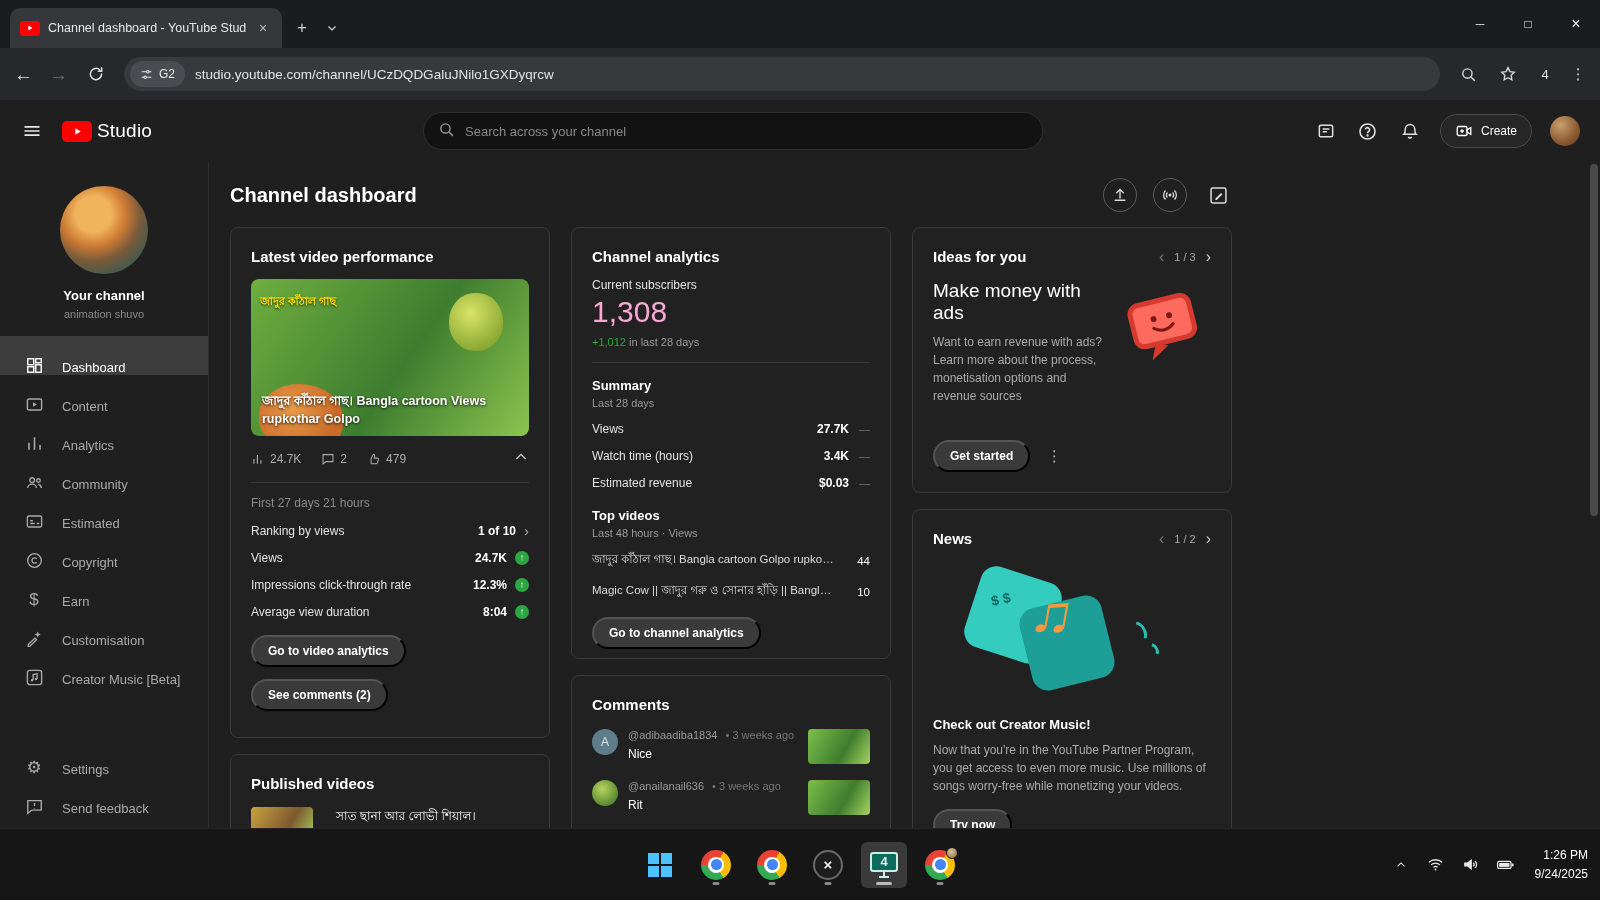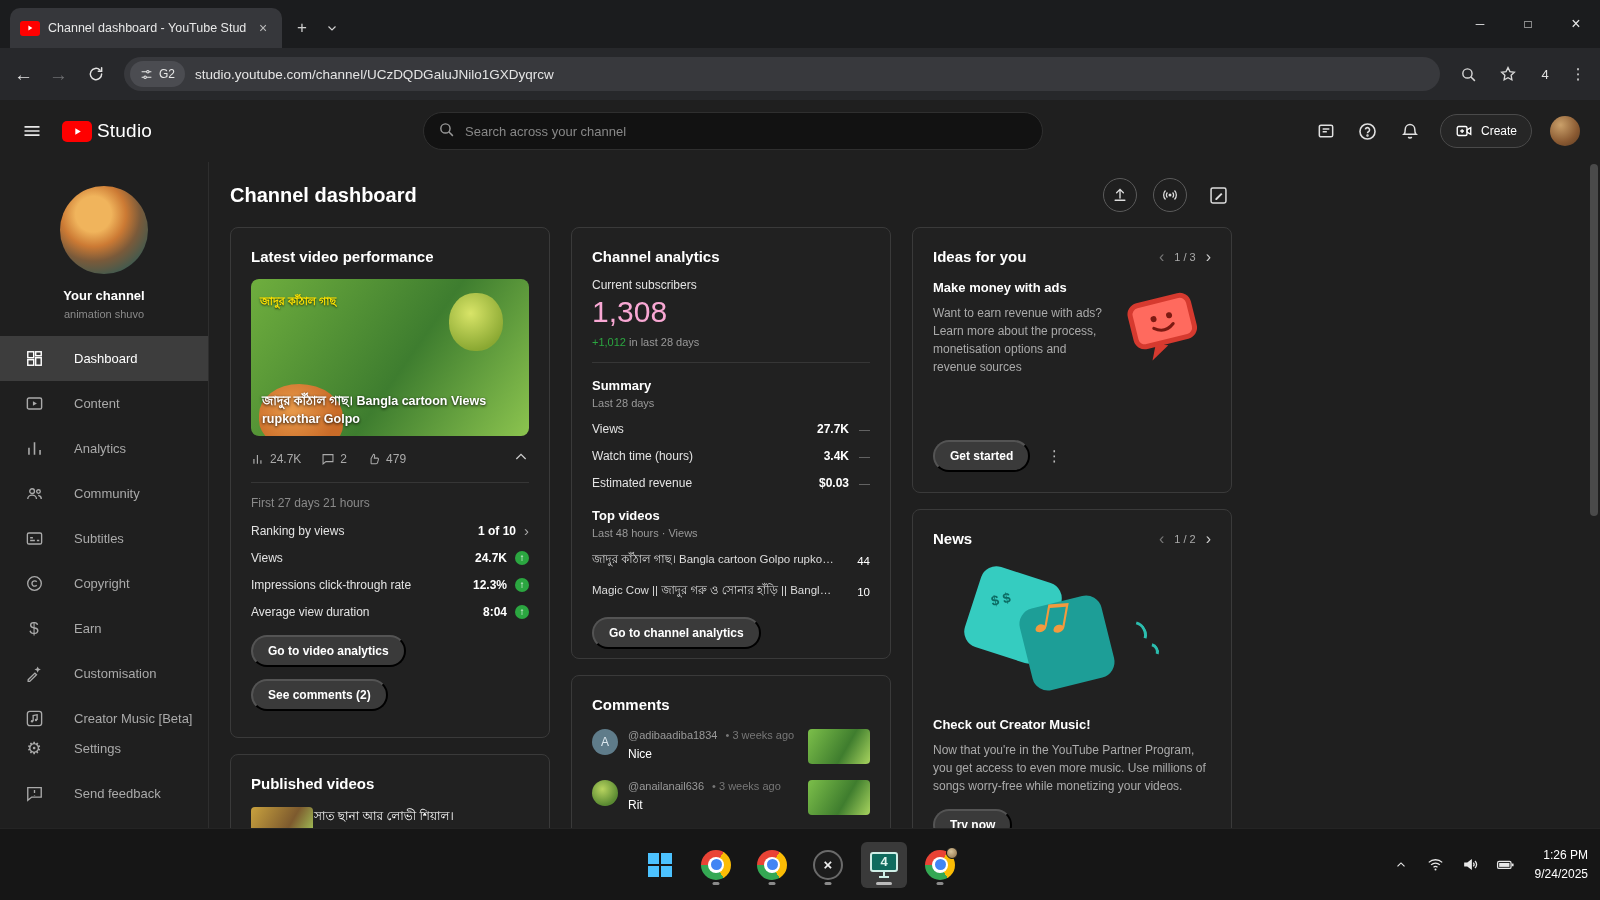--- a/index.html
+++ b/index.html
@@ -50,21 +50,21 @@
   .hdr-avatar{width:30px;height:30px;border-radius:50%;background:radial-gradient(circle at 35% 30%,#caa06a,#8a5a32 60%,#5a3a22)}
 
   
   .studio-body{display:flex;height:666px;position:relative;overflow:hidden}
   .sidebar{width:209px;border-right:1px solid #2e2e2e;padding-top:14px;position:relative;flex-shrink:0}
   .chan-avatar{width:88px;height:88px;border-radius:50%;margin:10px auto 14px;
     background:radial-gradient(circle at 38% 32%,#f0b45c 0 22%,#cc7a34 40%,#7a5a3a 58%,#3d5a50 80%,#2a443e)}
   .chan-name{text-align:center;font-size:13px;font-weight:bold;color:#fff}
   .chan-owner{text-align:center;font-size:11px;color:#8a8a8a;margin-top:5px}
   .nav{margin-top:16px}
-  .nav-item{height:45px;display:flex;align-items:center;gap:30px;padding-left:24px;color:#aaa;font-size:13px;cursor:pointer}
+  .nav-item{height:39px;display:flex;align-items:flex-end;gap:18px;padding-left:24px;color:#aaa;font-size:13px;cursor:pointer}
   .nav-item .ni{width:20px;height:20px;display:flex;align-items:center;justify-content:center;flex-shrink:0;font-size:17px;line-height:1}
   .nav-item.active{background:#3d3d3d;color:#fff}
   .sidebar-footer{position:absolute;bottom:12px;left:0;right:1px}
 
   
   .content{flex:1;padding:18px 24px 0 21px;overflow:hidden}
   .content-inner{width:1003px}
   .page-head{display:flex;align-items:center;justify-content:space-between;height:30px}
   .page-title{font-size:20px;font-weight:bold}
   .head-actions{display:flex;align-items:center;gap:16px}
@@ -134,41 +134,41 @@
   .c-main{min-width:0;flex:1}
   .c-meta{font-size:11px;color:#999;white-space:nowrap;overflow:hidden}
   .c-meta .t{color:#777;margin-left:5px}
   .c-text{font-size:12px;color:#fff;margin-top:6px}
   .c-thumb{width:62px;height:35px;border-radius:4px;flex-shrink:0;
     background:linear-gradient(120deg,#7cbf4a,#3f7d2e 60%,#a8d45f)}
 
   
   .card-ideas{height:266px;display:flex;flex-direction:column}
   .ideas-body{display:flex;gap:8px;margin-top:15px}
-  .ideas-h{font-size:13px;font-weight:bold}
+  .ideas-h{font-size:19px;font-weight:normal}
   .ideas-p{font-size:12px;color:#aaa;line-height:1.5;margin-top:9px}
   .sticker{width:96px;height:100px;flex-shrink:0;margin-top:-6px}
   .ideas-foot{display:flex;align-items:center;gap:16px;margin-top:auto}
 
   
   .card-news{min-height:345px}
   .news-illus{position:relative;height:152px;margin-top:10px}
   .poly{position:absolute;width:84px;height:84px;border-radius:16px}
   .poly1{left:38px;top:16px;background:#35ccc0;transform:rotate(18deg)}
   .poly2{left:92px;top:44px;background:#1d9e97;transform:rotate(-14deg)}
   .dollars{position:absolute;left:58px;top:34px;color:#0c6b63;font-weight:bold;font-size:14px;transform:rotate(-12deg);z-index:2}
   .note{position:absolute;left:98px;top:22px;font-size:58px;color:#f39a3e;transform:rotate(10deg);z-index:3}
   .swoosh{position:absolute;right:64px;top:64px;width:28px;height:28px;border:3px solid transparent;border-right-color:#2bbdae;border-radius:50%;transform:rotate(-30deg)}
   .swoosh.s2{right:52px;top:86px;width:18px;height:18px}
   .news-h{font-size:13px;font-weight:bold;margin-top:8px}
   .news-p{font-size:12px;color:#aaa;line-height:1.5;margin-top:9px}
 
   
   .card-published{min-height:130px}
-  .pv-row{display:flex;gap:1px;margin-top:15px}
+  .pv-row{display:flex;gap:23px;margin-top:15px}
   .pv-thumb{width:62px;height:35px;border-radius:4px;flex-shrink:0;
     background:linear-gradient(120deg,#c9a23e,#7d5a2e 60%,#a8d45f)}
   .pv-title{font-size:12px;color:#fff}
 
   
   .page-scrollbar{position:absolute;top:0;right:0;bottom:0;width:12px;background:#1f1f1f}
   .page-thumb{position:absolute;top:2px;left:2px;width:8px;height:352px;background:#4a4a4a;border-radius:4px}
 
   
   .taskbar{position:absolute;left:0;right:0;bottom:0;height:72px;background:#161616;border-top:1px solid #242424}
@@ -361,21 +361,21 @@
           </span>
           <span>Community</span>
         </div>
         <div class="nav-item">
           <span class="ni">
             <svg width="19" height="19" viewBox="0 0 24 24" fill="none" stroke="currentColor" stroke-width="1.7">
               <rect x="3" y="5" width="18" height="14" rx="2"></rect>
                 <path d="M6.5 14.5h6M15 14.5h3M6.5 11h3.5"></path>
               </svg>
           </span>
-          <span>Subtitles</span>
+          <span>Estimated</span>
         </div>
         <div class="nav-item">
           <span class="ni">
             <svg width="19" height="19" viewBox="0 0 24 24" fill="none" stroke="currentColor" stroke-width="1.7">
               <circle cx="12" cy="12" r="8.6"></circle>
                 <path d="M14.8 9.8a3.4 3.4 0 1 0 0 4.4"></path>
               </svg>
           </span>
           <span>Copyright</span>
         </div>

